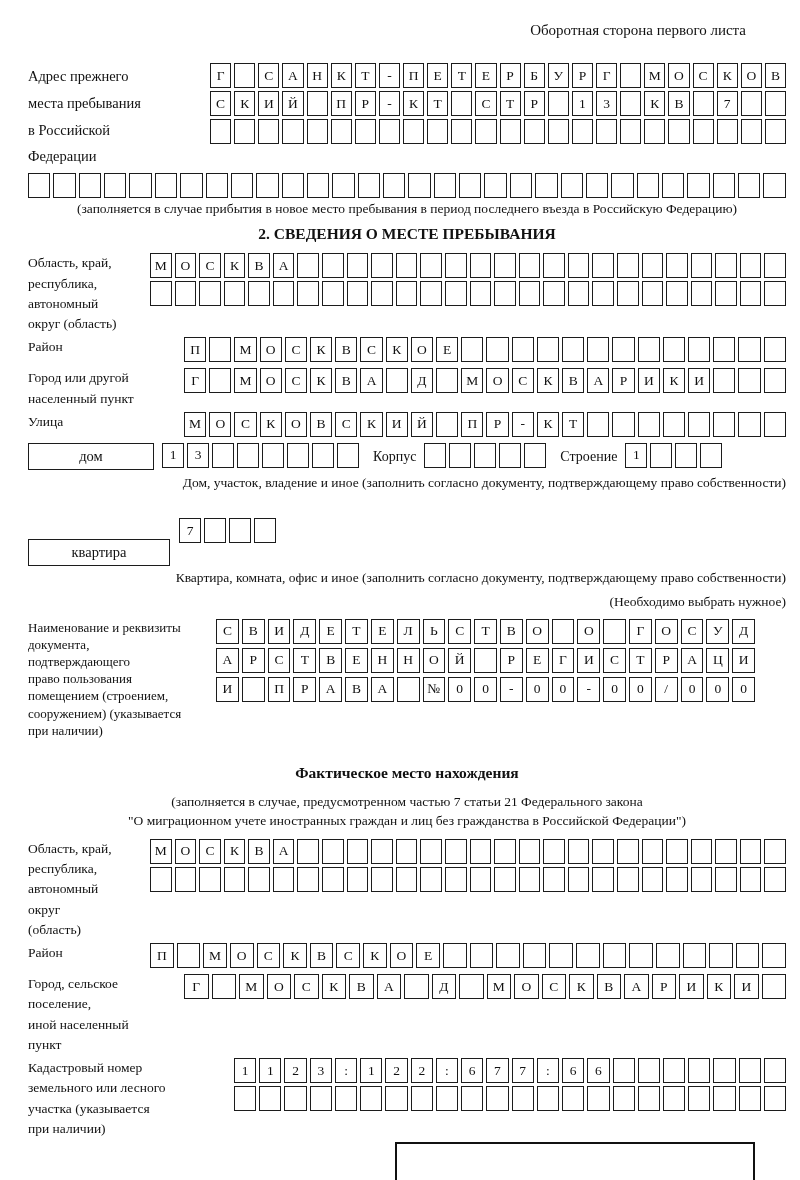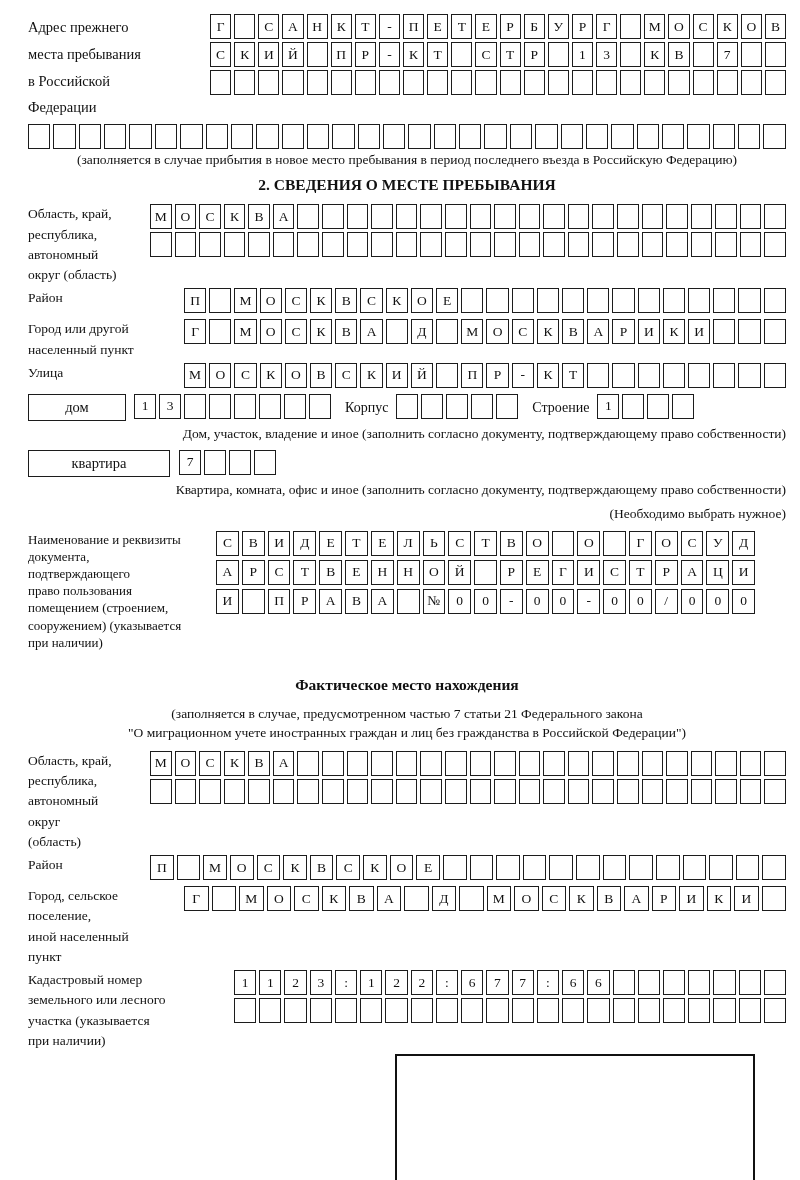--- a/index.html
+++ b/index.html
@@ -28,21 +28,21 @@
   .cellrow.fixed .cell { flex:none; width:22px; }
   .fullw { margin-top:1px; }
 
   .note { font-size:13.5px; margin:2px 0 8px 0;text-align:right; }
   .center { text-align:center; }
   .sec-title { text-align:center; font-weight:bold; font-size:15.5px; margin:6px 0 10px 0; }
 
   .houserow { display:flex; align-items:center; margin-bottom:4px; }
   .widebox { height:27px; border:1.6px solid #1c1c1c; box-sizing:border-box;
     display:flex; align-items:center; justify-content:center; font-size:14.5px; flex:none; }
-  .wb116{width:98px; margin-right:8px;} .wb140{width:142px; margin-right:9px;}
+  .wb116{width:126px; margin-right:8px;} .wb140{width:142px; margin-right:9px;margin-top:40px;}
   .inl-lbl { font-size:14px; margin:0 8px 0 14px; flex:none; }
 
   .stayrow { display:flex; align-items:center; font-size:14.5px; margin:6px 0 2px 0; }
   .cbox { width:19px; height:21px; box-sizing:border-box; border:1.8px solid #1c1c1c;
     display:flex; align-items:center; justify-content:center; font-size:13.5px; flex:none; }
   .sopt { margin:0 4px 0 7px; }
   .gap1 { margin-left:6px; } .gap2 { margin-left:17px; }
   .staynote { margin-left:116px; margin-top:2px; margin-bottom:9px; }
 
   .docrow { margin-bottom:25px; }
@@ -51,20 +51,21 @@
 
   .s3notes { font-size:13.5px; text-align:center; line-height:1.45; margin-bottom:8px; }
 
   .stampbox { width:360px; height:175px; border:2px solid #111; box-sizing:border-box; margin-left:367px; margin-top:2px; }
 </style>
 </head>
 <body>
 
 <div class="page">
 
+  <div class="hdr">Оборотная сторона первого листа</div>
 
   <div class="frow">
     <div class="lbl w150">Адрес прежнего
 места пребывания
 в Российской
 Федерации</div>
     <div class="cellcol">
       <div class="cellrow">
           <div class="cell">Г</div>
           <div class="cell"></div>

